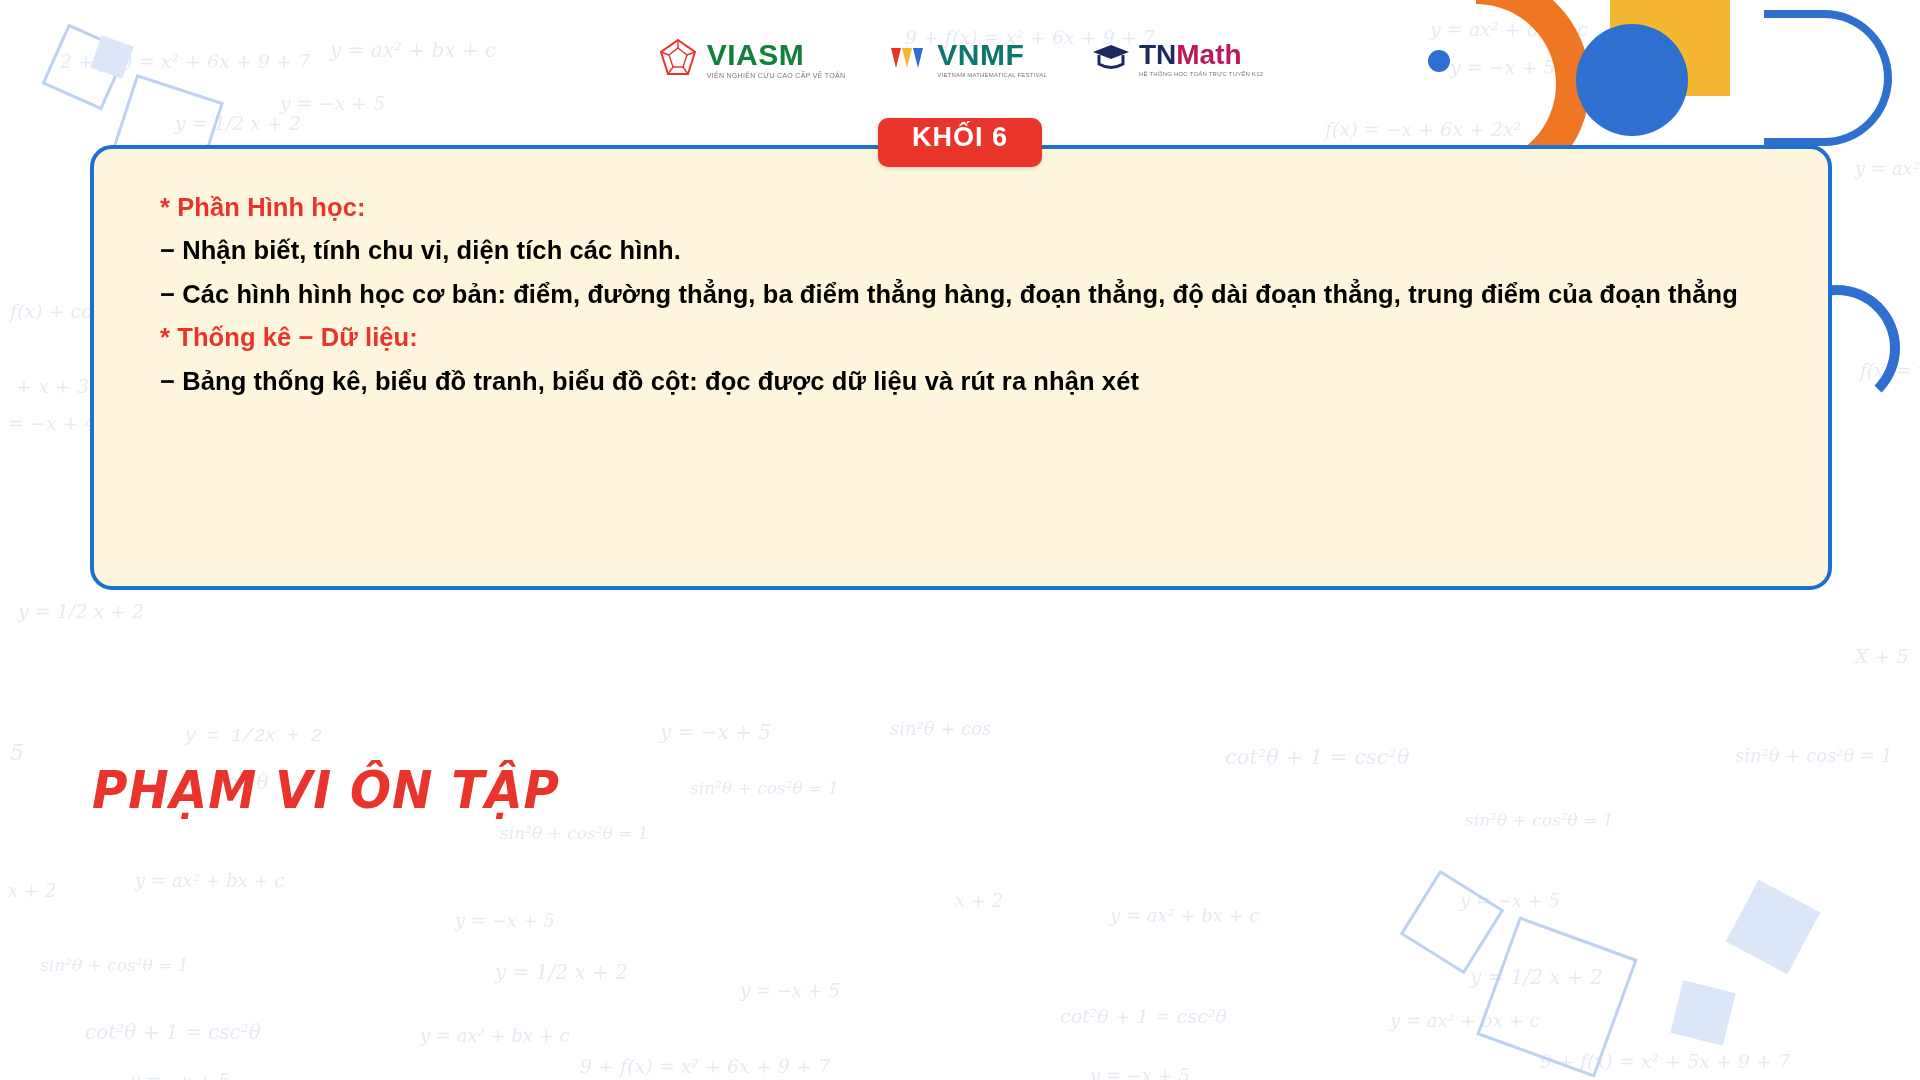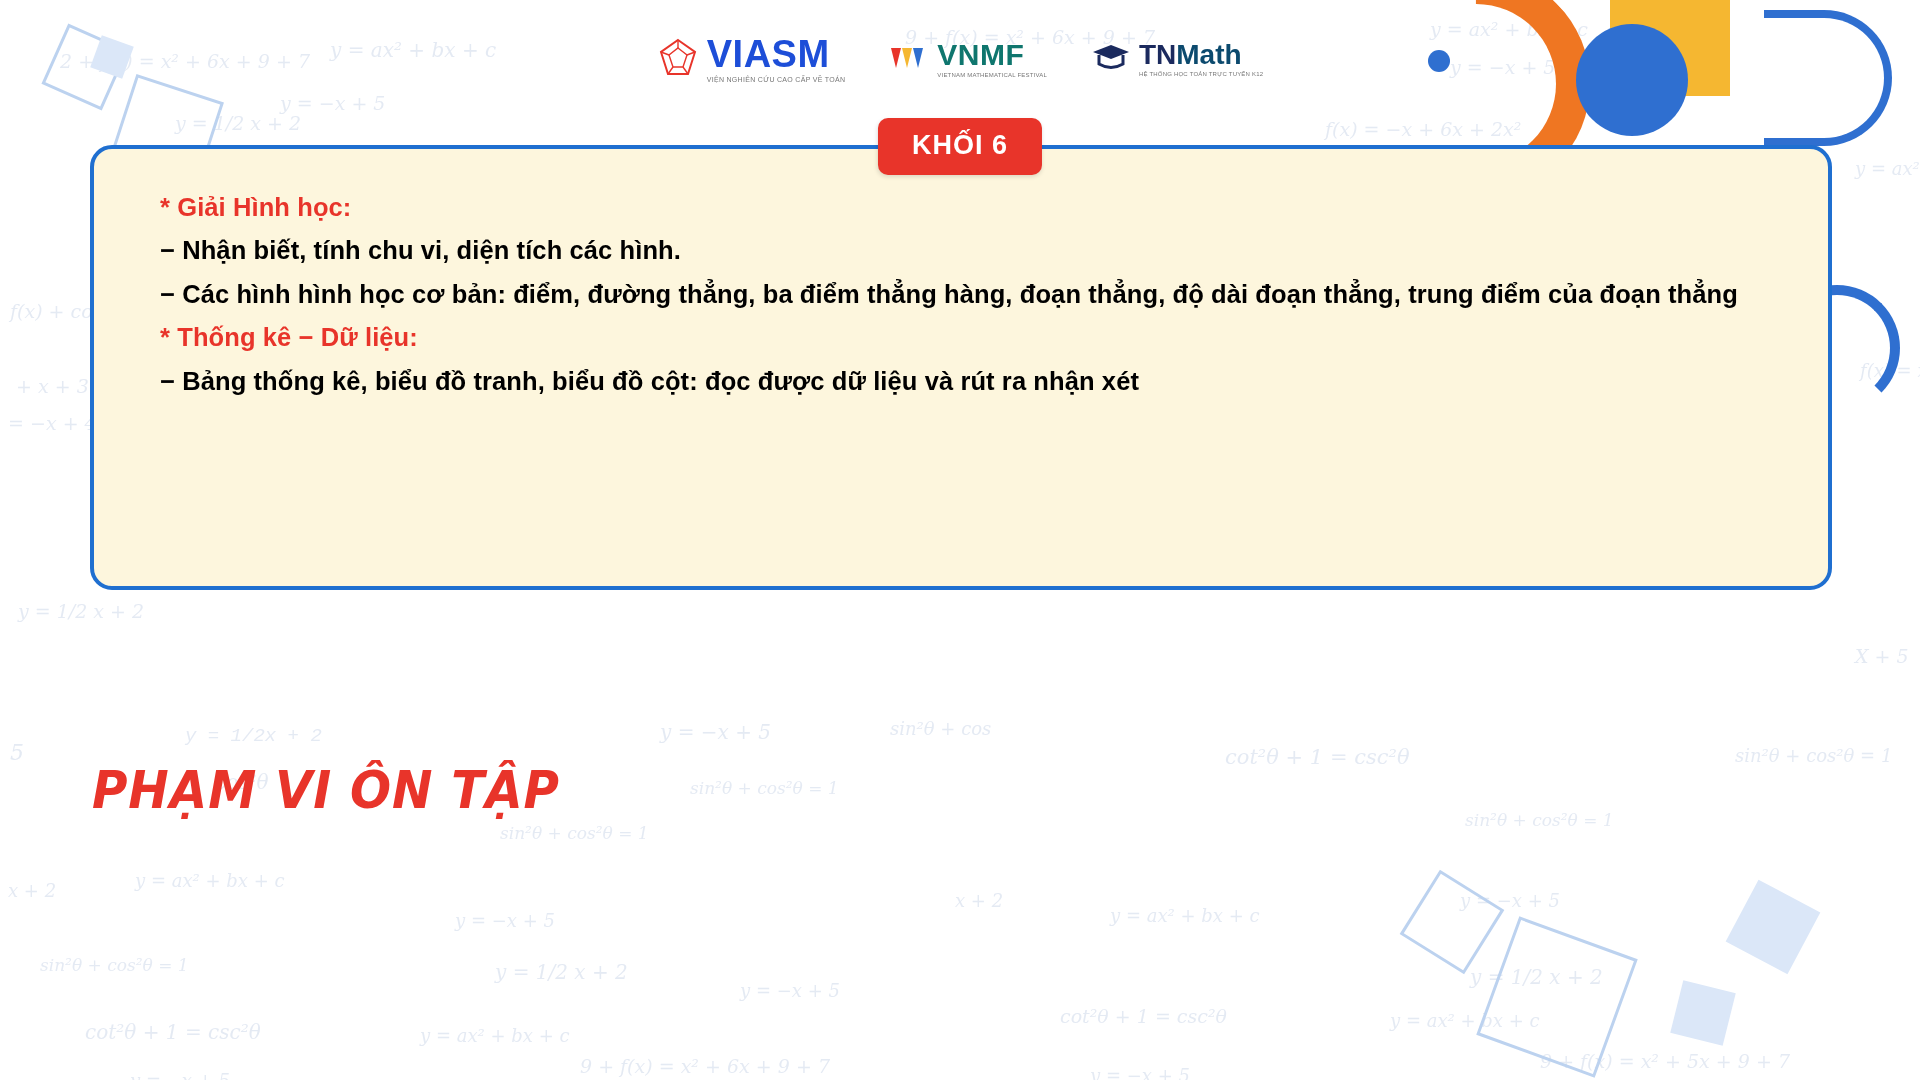--- a/index.html
+++ b/index.html
@@ -148,40 +148,40 @@
     display: flex;
     justify-content: center;
     align-items: center;
     gap: 44px;
   }
   .logo { display: flex; align-items: center; gap: 8px; }
   .logo-text-main {
     font-weight: bold;
     letter-spacing: .5px;
   }
-  .viasm-main { font-size: 38px; color: #1d4ed8; }
+  .viasm-main { font-size: 30px; color: #15803d; }
   .viasm-sub { font-size: 7px; color: #777; letter-spacing: .3px; }
   .vnmf-main { font-size: 30px; color: #0f766e; font-weight: bold; }
   .vnmf-sub { font-size: 6px; color: #777; letter-spacing: .2px; }
   .tn-main { font-size: 28px; font-weight: bold; color: #1b2a5e; }
-  .tn-math { color: #0c4a6e; font-weight: bold; }
+  .tn-math { color: #be185d; font-weight: bold; }
   .tn-sub { font-size: 6px; color: #777; letter-spacing: .2px; }
 
   
   .badge {
     position: absolute;
     top: 118px;
     left: 50%;
     transform: translateX(-50%);
     background: #e8342a;
     color: #ffffff;
     font-size: 27px;
     font-weight: bold;
     letter-spacing: 1px;
-    padding: 12px 34px 14px;
+    padding: 4px 34px 14px;
     border-radius: 10px;
     z-index: 6;
     box-shadow: 0 2px 4px rgba(0,0,0,.12);
   }
 
   
   .card {
     position: absolute;
     top: 145px;
     left: 90px;
@@ -333,21 +333,21 @@
         </div>
         <div class="tn-sub">HỆ THỐNG HỌC TOÁN TRỰC TUYẾN K12</div>
       </div>
     </div>
 
   </div>
 
   <div class="badge">KHỐI 6</div>
 
   <div class="card" id="card">
-      <p class="line heading">* Giải Hình học:</p>
+      <p class="line heading">* Phần Hình học:</p>
       <p class="line">− Nhận biết, tính chu vi, diện tích các hình.</p>
       <p class="line">− Các hình hình học cơ bản: điểm, đường thẳng, ba điểm thẳng hàng, đoạn thẳng, độ dài đoạn thẳng, trung điểm của đoạn thẳng</p>
       <p class="line heading">* Thống kê − Dữ liệu:</p>
       <p class="line">− Bảng thống kê, biểu đồ tranh, biểu đồ cột: đọc được dữ liệu và rút ra nhận xét</p>
     </div>
 
   <div class="page-title">PHẠM VI ÔN TẬP</div>
 
 </div>
 

